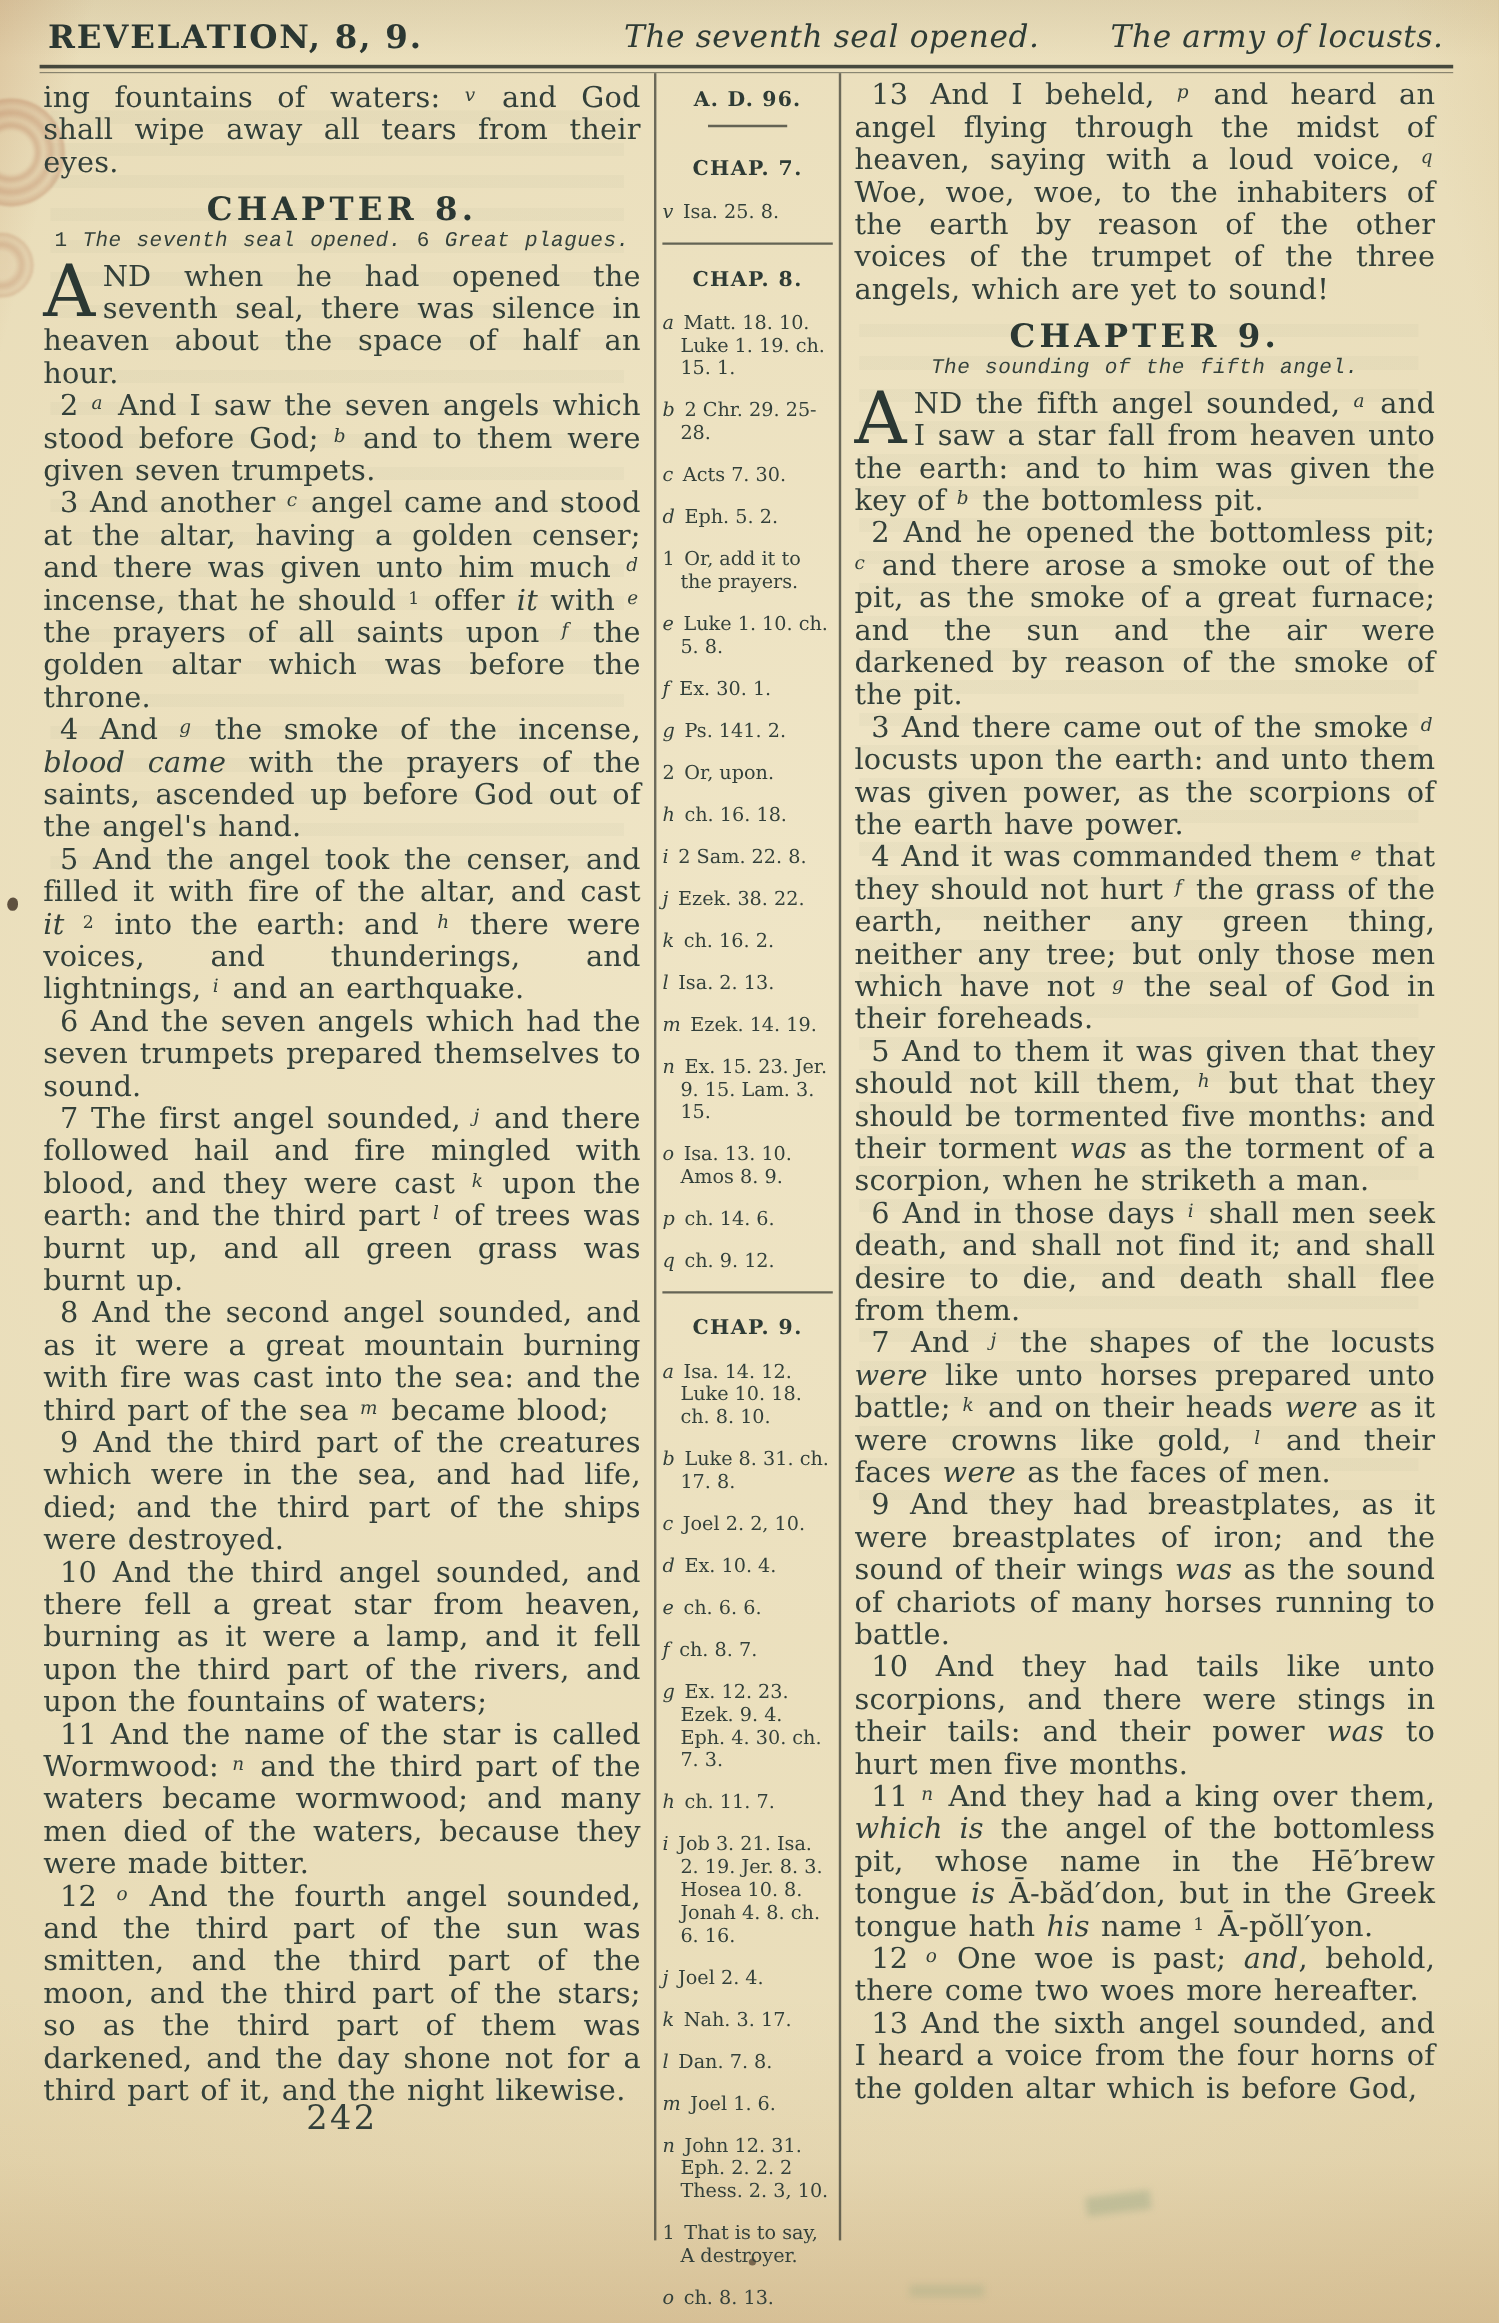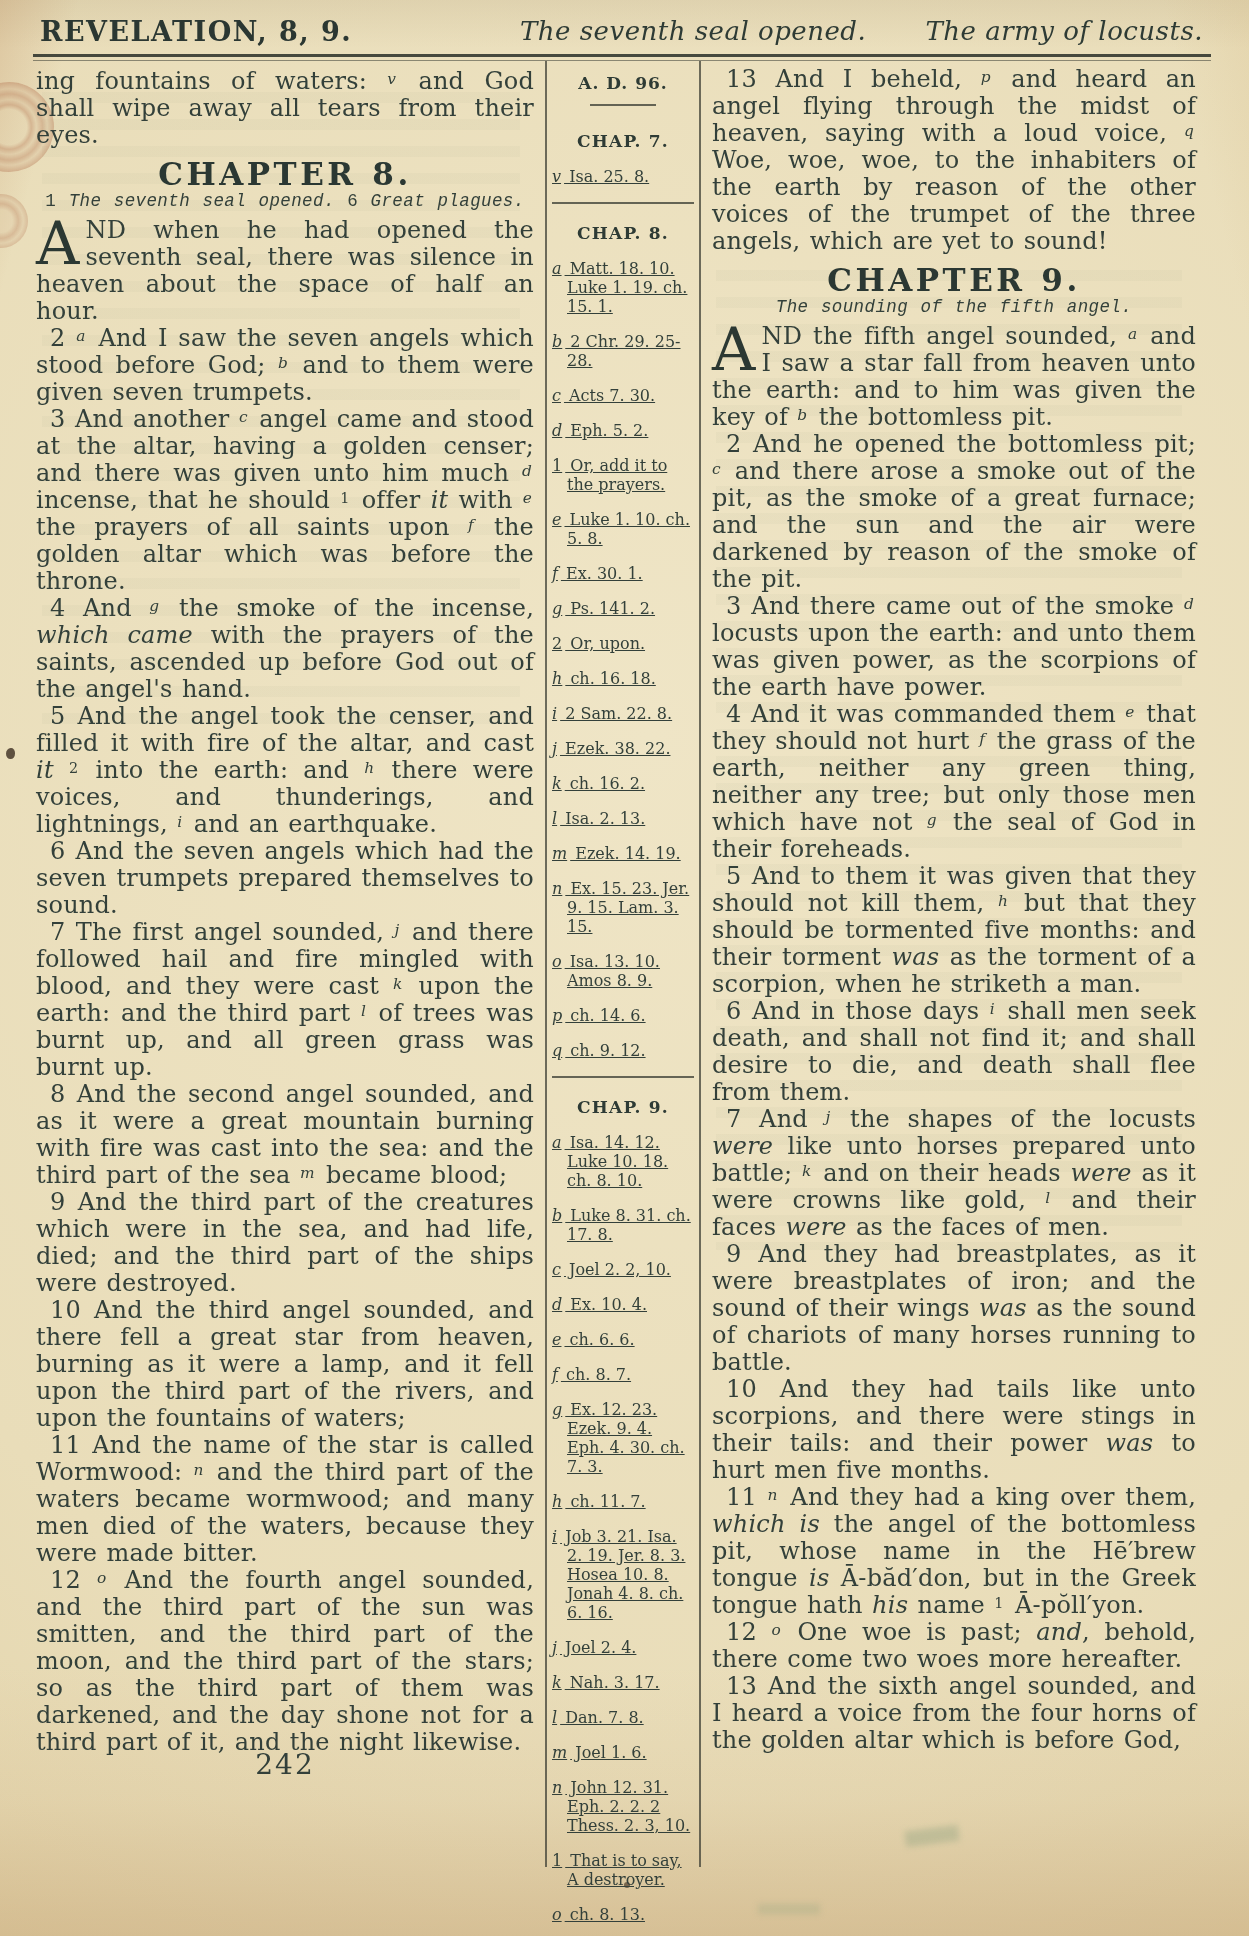--- a/index.html
+++ b/index.html
@@ -25,35 +25,35 @@
   .vrule.v1{left:545px;}
   .vrule.v2{left:699px;}
   
   .col{position:absolute;font-size:24px;line-height:27px;text-align:justify;
        letter-spacing:0.2px;word-spacing:1.5px;}
   .col-left{left:36px;top:68px;width:498px;}
   .col-right{left:712px;top:66px;width:484px;}
   .para{margin:0;}
   .para.verse{text-indent:14px;}
   .para.cont{text-indent:0;}
-  .para.chapter{text-align:center;text-indent:0;font-weight:bold;font-size:31px;
+  .para.chapter{text-align:center;text-indent:0;font-weight:bold;font-size:27px;
                 letter-spacing:3.5px;margin:12px 0 3px;color:#2b3833;}
   .para.summary{text-align:center;text-indent:0;font-size:17.5px;line-height:21px;
                 letter-spacing:0.4px;margin:0 0 5px;font-family:Liberation Mono, monospace;}
   .para.dropcap{text-indent:0;}
   .dc{float:left;font-size:60px;line-height:47px;padding:3px 6px 0 0;color:#2b3833;}
   sup.rl{font-style:italic;font-size:0.64em;line-height:0;vertical-align:0.3em;padding-right:2px;}
   sup.rn{font-size:0.6em;line-height:0;vertical-align:0.35em;padding-right:2px;}
   
   .col-center{position:absolute;left:552px;top:74px;width:142px;font-size:16px;line-height:19px;}
   .ad{text-align:center;font-weight:bold;font-size:17px;letter-spacing:1px;color:#2e3b35;}
   .rule-short{width:66px;border-top:2px solid rgba(55,58,48,0.75);margin:11px auto 26px;}
   .rule-full{border-top:2px solid rgba(55,58,48,0.75);margin:16px 0 20px;}
   .chap-head{text-align:center;font-weight:bold;font-size:17px;letter-spacing:1.2px;margin:4px 0 13px;color:#2e3b35;}
-  .ref{margin:16px 0 9px;padding-left:15px;text-indent:-15px;text-decoration:underline;}
+  .ref{margin:16px 0 9px;padding-left:15px;text-indent:-15px;}
   .ref .tag{font-style:italic;padding-right:3px;}
   .ref.note .tag{font-style:normal;}
   
   .page-num{position:absolute;left:36px;width:498px;top:1748px;text-align:center;
             font-size:28px;letter-spacing:2px;}
   
   .stain{position:absolute;border-radius:50%;pointer-events:none;}
   .stain.large{left:-36px;top:82px;width:90px;height:90px;filter:blur(0.7px);
     background:radial-gradient(circle,rgba(176,108,74,0) 28%,rgba(176,108,74,0.32) 35%,
       rgba(176,108,74,0.08) 43%,rgba(176,108,74,0.33) 52%,rgba(176,108,74,0.10) 60%,
@@ -96,21 +96,21 @@
   <div class="vrule v1"></div>
   <div class="vrule v2"></div>
 
   <div class="col col-left" id="col-left">
       <div class="para cont">ing fountains of waters: <sup class="rl">v</sup> and God shall wipe away all tears from their eyes.</div>
       <div class="para chapter">CHAPTER 8.</div>
       <div class="para summary">1 <i>The seventh seal opened.</i> 6 <i>Great plagues.</i></div>
       <div class="para dropcap"><span class="dc">A</span>ND when he had opened the seventh seal, there was silence in heaven about the space of half an hour.</div>
       <div class="para verse">2 <sup class="rl">a</sup> And I saw the seven angels which stood before God; <sup class="rl">b</sup> and to them were given seven trumpets.</div>
       <div class="para verse">3 And another <sup class="rl">c</sup> angel came and stood at the altar, having a golden censer; and there was given unto him much <sup class="rl">d</sup> incense, that he should <sup class="rn">1</sup> offer <i>it</i> with <sup class="rl">e</sup> the prayers of all saints upon <sup class="rl">f</sup> the golden altar which was before the throne.</div>
-      <div class="para verse">4 And <sup class="rl">g</sup> the smoke of the incense, <i>which came</i> with the prayers of the saints, ascended up before God out of the angel's hand.</div>
+      <div class="para verse">4 And <sup class="rl">g</sup> the smoke of the incense, <i>blood came</i> with the prayers of the saints, ascended up before God out of the angel's hand.</div>
       <div class="para verse">5 And the angel took the censer, and filled it with fire of the altar, and cast <i>it</i> <sup class="rn">2</sup> into the earth: and <sup class="rl">h</sup> there were voices, and thunderings, and lightnings, <sup class="rl">i</sup> and an earthquake.</div>
       <div class="para verse">6 And the seven angels which had the seven trumpets prepared themselves to sound.</div>
       <div class="para verse">7 The first angel sounded, <sup class="rl">j</sup> and there followed hail and fire mingled with blood, and they were cast <sup class="rl">k</sup> upon the earth: and the third part <sup class="rl">l</sup> of trees was burnt up, and all green grass was burnt up.</div>
       <div class="para verse">8 And the second angel sounded, and as it were a great mountain burning with fire was cast into the sea: and the third part of the sea <sup class="rl">m</sup> became blood;</div>
       <div class="para verse">9 And the third part of the creatures which were in the sea, and had life, died; and the third part of the ships were destroyed.</div>
       <div class="para verse">10 And the third angel sounded, and there fell a great star from heaven, burning as it were a lamp, and it fell upon the third part of the rivers, and upon the fountains of waters;</div>
       <div class="para verse">11 And the name of the star is called Wormwood: <sup class="rl">n</sup> and the third part of the waters became wormwood; and many men died of the waters, because they were made bitter.</div>
       <div class="para verse">12 <sup class="rl">o</sup> And the fourth angel sounded, and the third part of the sun was smitten, and the third part of the moon, and the third part of the stars; so as the third part of them was darkened, and the day shone not for a third part of it, and the night likewise.</div>
     </div>
   <div class="col-center" id="center-col">

